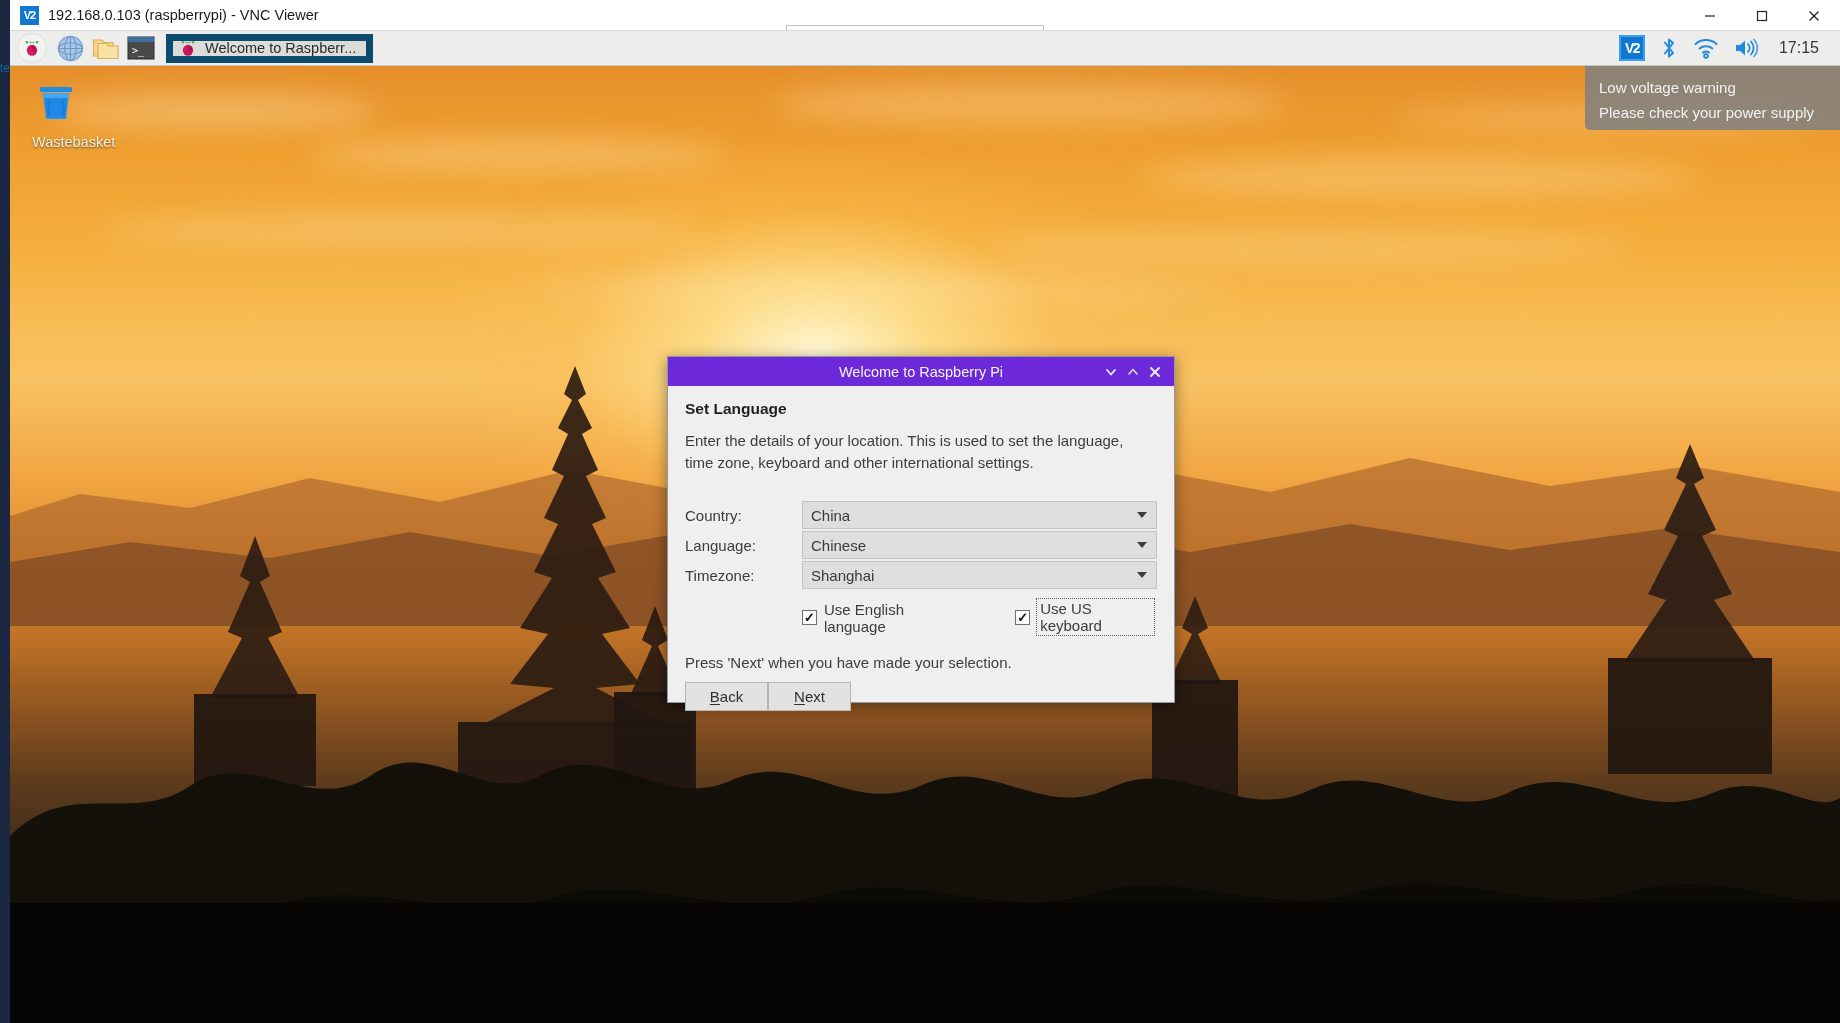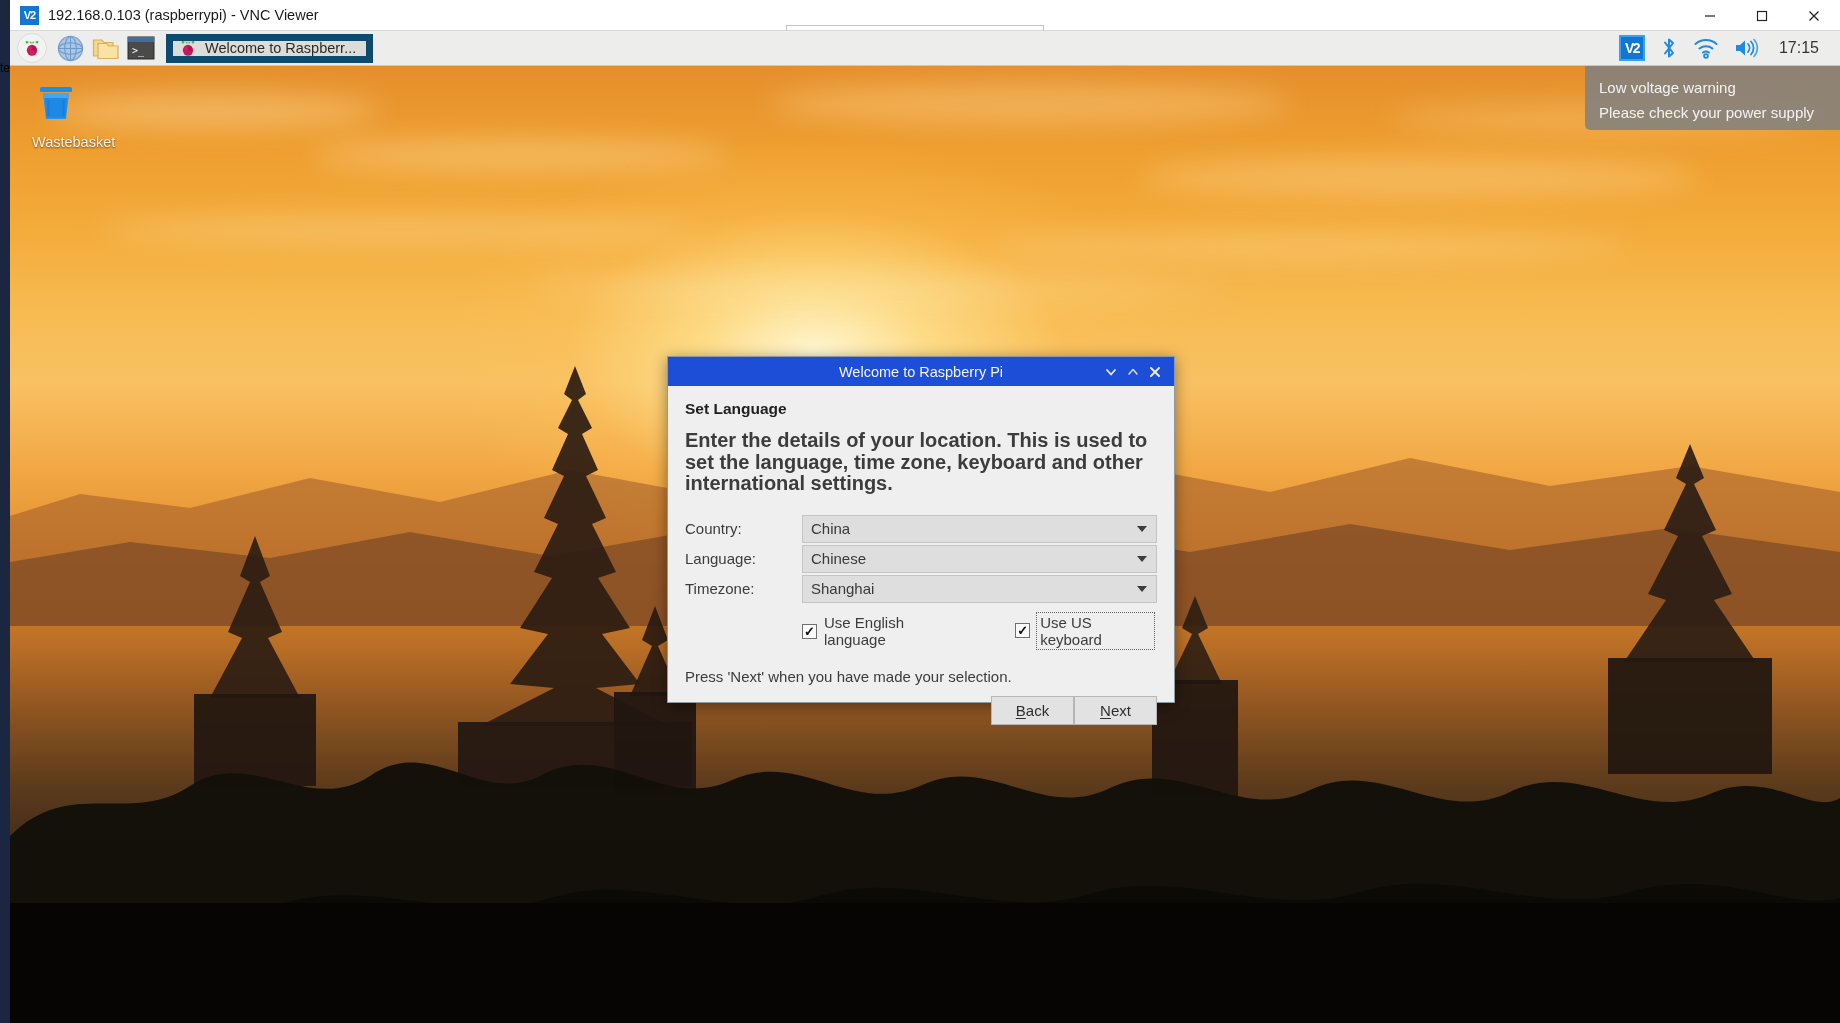--- a/index.html
+++ b/index.html
@@ -46,21 +46,21 @@
   }
   .wc svg { display: block; }
 
   
   #left-strip {
     position: absolute; left: 0; top: 0; width: 10px; height: 1023px;
     background: #1b2640;
   }
   #left-strip-label {
     position: absolute; left: 0; top: 61px;
-    font-size: 12px; color: #000000; line-height: 14px;
+    font-size: 12px; color: #0369a1; line-height: 14px;
   }
 
   
   #ghost-window {
     position: absolute; left: 786px; top: 25px;
     width: 258px; height: 18px;
     border: 1px solid #c4c4c4; border-bottom: none;
     background: transparent;
   }
 
@@ -176,41 +176,41 @@
   
   #welcome-dialog {
     position: absolute; left: 657px; top: 325px;
     width: 508px; height: 347px;
     background: #efefef;
     box-shadow: 0 3px 14px rgba(0,0,0,0.42);
     z-index: 20;
     border: 1px solid #8c9aa4;
   }
   #dialog-titlebar {
-    height: 29px; background: #1d4ed8;
+    height: 29px; background: #6d28d9;
     display: flex; align-items: center; position: relative;
   }
   #dialog-title {
     flex: 1; text-align: center; font-size: 14.5px; color: #f4f6f7;
     padding-left: 74px;
   }
   #dialog-window-buttons { display: flex; align-items: center; padding-right: 8px; }
   .dlg-btn {
     width: 22px; height: 22px;
     display: flex; align-items: center; justify-content: center;
     color: #e9edef;
   }
   #dialog-body { padding: 14px 17px 0 17px; }
   #dialog-heading {
     font-size: 15.5px; font-weight: bold; color: #1f1f1f;
     margin-bottom: 12px;
   }
   #dialog-description {
-    font-size: 20px; color: #3c3c3c; line-height: 21.5px;
-    margin-bottom: 20px; width: 470px; font-weight: bold;
+    font-size: 15px; color: #3c3c3c; line-height: 21.5px;
+    margin-bottom: 28px; width: 470px;
   }
   .field-row {
     display: flex; align-items: center; margin-bottom: 2px;
   }
   .field-label {
     width: 117px; font-size: 15px; color: #3c3c3c; flex: 0 0 auto;
   }
   .combo {
     flex: 1; height: 28px; background: #dedede;
     border: 1px solid #c4c4c4;
@@ -241,21 +241,21 @@
   #cbx-us-keyboard {
     margin-left: 50px; padding: 1px 3px 2px 3px;
   }
   #cbx-us-keyboard .cbx-label {
     outline: 1px dotted #606060; padding: 1px 3px;
   }
   #dialog-footer-note {
     font-size: 15px; color: #3c3c3c; margin-top: 17px;
   }
   #dialog-buttons {
-    display: flex; justify-content: flex-end;
+    display: flex; justify-content: flex-start;
     margin-top: 11px;
   }
   .dialog-button {
     width: 83px; height: 29px;
     background: #e2e2e2; border: 1px solid #b6b6b6;
     font-size: 15px; color: #2e2e2e;
     display: flex; align-items: center; justify-content: center;
     font-family: "Liberation Sans", sans-serif;
   }
   .dialog-button u { text-underline-offset: 2px; }

